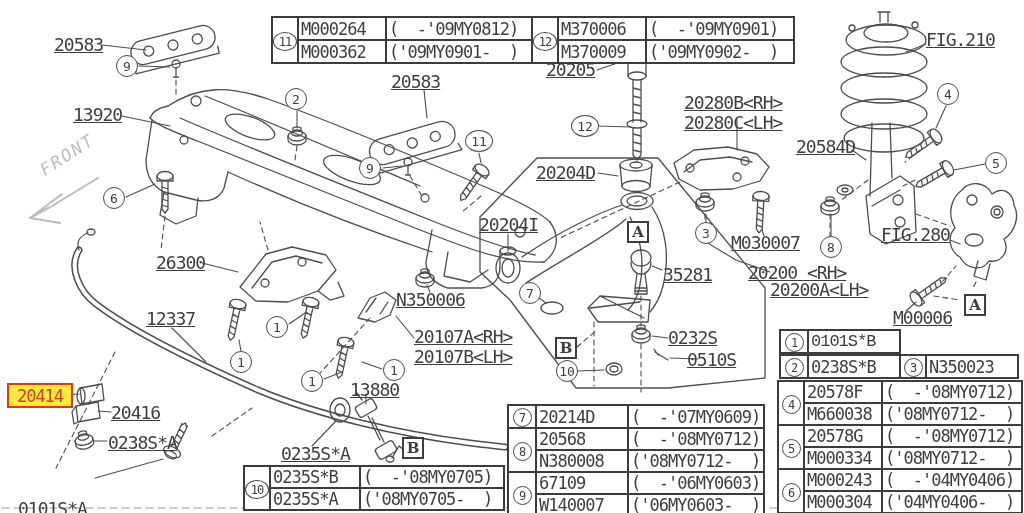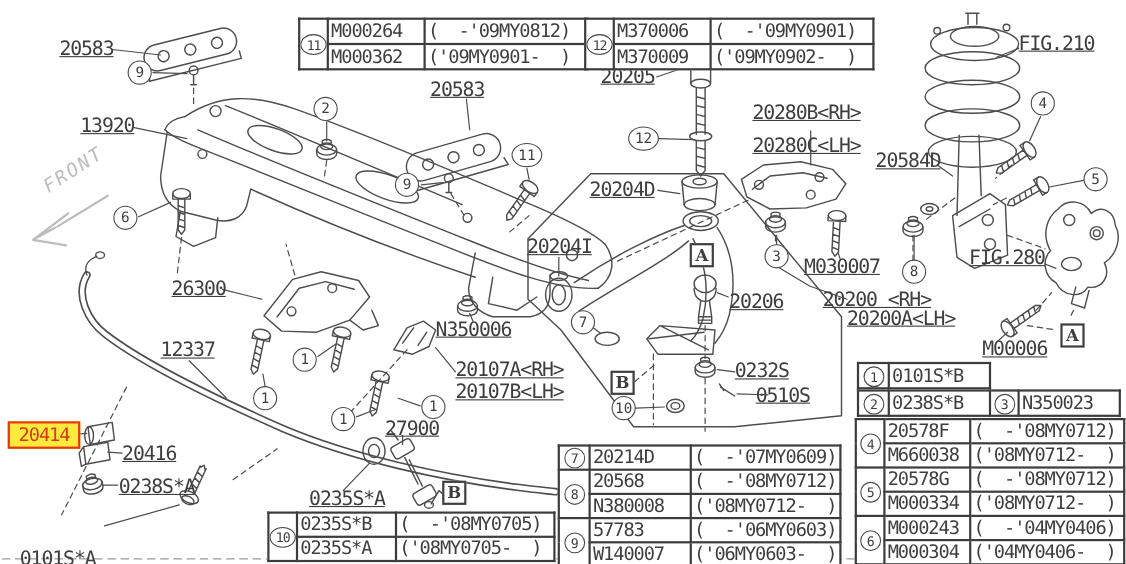--- a/index.html
+++ b/index.html
@@ -25,21 +25,21 @@
   table.ptable td{border:2px solid #3c3c3c;font:17px "DejaVu Sans Mono",monospace;color:#3e3e3e;
        padding:0 2px;white-space:pre;letter-spacing:-1px;overflow:hidden;}
   table.ptable td.ccell{text-align:center;padding:0;}
   .cnum{display:inline-block;width:19px;height:19px;border:1.5px solid #4a4a4a;border-radius:50%;
         font-size:12px;line-height:18px;text-align:center;box-sizing:border-box;}
   .cnum.oval{width:24px;}
   .t11 td,.t12 td{height:21px;}
   .t11 .c1,.t12 .c1{width:24px;} .t11 .c2,.t12 .c2{width:82px;} .t11 .c3,.t12 .c3{width:142px;}
   .t10 td{height:19px;} .t10 .c1{width:24px;} .t10 .c2{width:84px;} .t10 .c3{width:138px;border-radius:11px;}
   .t789 td{height:19px;} .t789 .c1{width:26px;} .t789 .c2{width:86px;} .t789 .c3{width:130px;}
-  .t123a td{height:21px;} .t123a .c1{width:26px;} .t123a .c2{width:86px;}
+  .t123a td{height:21px;} .t123a .c1{width:26px;} .t123a .c2{width:86px;font-family:Liberation Mono, monospace;}
   .t123b td{height:21px;} .t123b .c1{width:26px;} .t123b .c2{width:86px;}
   .t123b .c3{width:24px;} .t123b .c4{width:86px;}
   .t456 td{height:15px;font-size:15px;} .t456 .c1{width:24px;} .t456 .c2{width:72px;} .t456 .c3{width:134px;}
 </style>
 </head>
 <body>
 
 <div id="stage">
 
 <svg id="art" width="1024" height="513" viewBox="0 0 1024 513" fill="none" stroke="#4d4d4d" stroke-width="1.3" stroke-linecap="round" stroke-linejoin="round">
@@ -320,32 +320,32 @@
 
 <span class="lbl" style="left:54px;top:36px">20583</span>
 <span class="lbl" style="left:73px;top:106px">13920</span>
 <span class="lbl" style="left:156px;top:254px">26300</span>
 <span class="lbl" style="left:146px;top:310px">12337</span>
 <span class="lbl" style="left:111px;top:404px">20416</span>
 <span class="lbl" style="left:108px;top:434px">0238S*A</span>
 <span class="lbl" style="left:18px;top:500px">0101S*A</span>
 <span class="lbl" style="left:391px;top:73px">20583</span>
 <span class="lbl" style="left:281px;top:445px">0235S*A</span>
-<span class="lbl" style="left:350px;top:381px">27900</span>
+<span class="lbl" style="left:350px;top:381px">13880</span>
 <span class="lbl" style="left:414px;top:328px">20107A&lt;RH&gt;</span>
 <span class="lbl" style="left:414px;top:348px">20107B&lt;LH&gt;</span>
 <span class="lbl" style="left:396px;top:291px">N350006</span>
 <span class="lbl" style="left:479px;top:216px">20204I</span>
 <span class="lbl" style="left:536px;top:164px">20204D</span>
 <span class="lbl" style="left:546px;top:61px">20205</span>
-<span class="lbl" style="left:663px;top:266px">20206</span>
+<span class="lbl" style="left:663px;top:266px">35281</span>
 <span class="lbl" style="left:668px;top:329px">0232S</span>
 <span class="lbl" style="left:687px;top:351px">0510S</span>
 <span class="lbl" style="left:684px;top:94px">20280B&lt;RH&gt;</span>
-<span class="lbl" style="left:684px;top:124px">20280C&lt;LH&gt;</span>
+<span class="lbl" style="left:684px;top:114px">20280C&lt;LH&gt;</span>
 <span class="lbl" style="left:731px;top:234px">M030007</span>
 <span class="lbl" style="left:748px;top:264px">20200 &lt;RH&gt;</span>
 <span class="lbl" style="left:770px;top:281px">20200A&lt;LH&gt;</span>
 <span class="lbl" style="left:893px;top:309px">M00006</span>
 <span class="lbl" style="left:926px;top:31px">FIG.210</span>
 <span class="lbl" style="left:796px;top:138px">20584D</span>
 <span class="lbl" style="left:881px;top:226px">FIG.280</span>
 <span class="lbl small" style="left:918px;top:496px">A200001108</span>
 
 <div class="hl">20414</div>
@@ -425,21 +425,21 @@
     <td class="ccell c1" rowspan="2"><span class="cnum">8</span></td>
     <td class="c2">20568</td>
     <td class="c3">(  -'08MY0712)</td>
   </tr>
   <tr>
     <td class="c2">N380008</td>
     <td class="c3">('08MY0712-  )</td>
   </tr>
   <tr>
     <td class="ccell c1" rowspan="2"><span class="cnum">9</span></td>
-    <td class="c2">57783</td>
+    <td class="c2">67109</td>
     <td class="c3">(  -'06MY0603)</td>
   </tr>
   <tr>
     <td class="c2">W140007</td>
     <td class="c3">('06MY0603-  )</td>
   </tr>
 </tbody>
     </table>
 
 <table class="ptable t123a" style="left:779px;top:329px">

